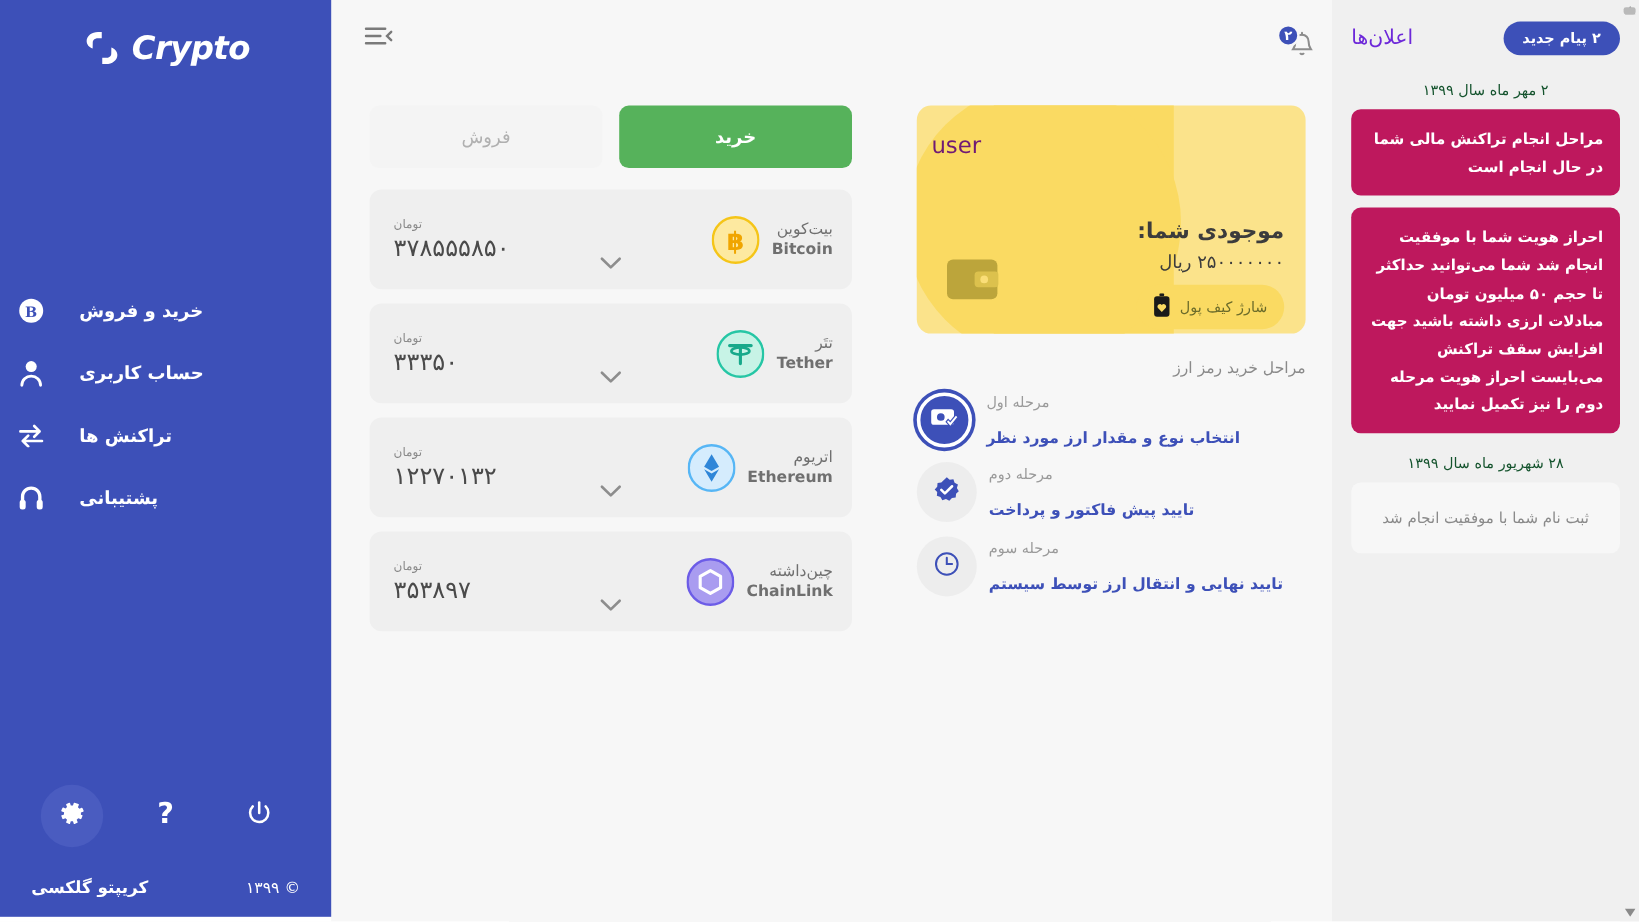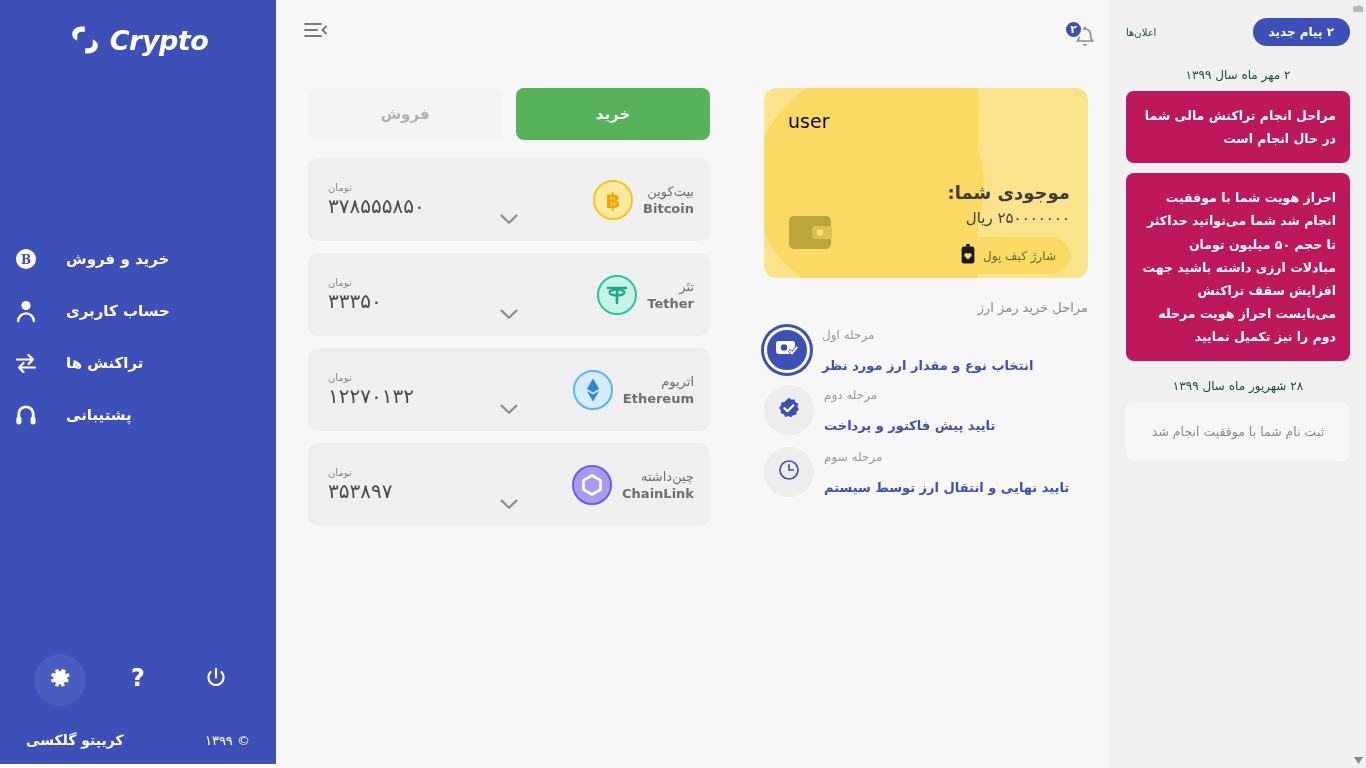--- a/index.html
+++ b/index.html
@@ -161,22 +161,22 @@
   }
   .wallet-blob2 {
     position: absolute;
     width: 150px; height: 260px;
     background: #fada62;
     left: 64px; top: -40px;
     border-radius: 0;
   }
   .wallet-user {
     position: absolute;
-    top: 22px; left: 24px;
-    color: #000000;
+    top: 22px; left: 12px;
+    color: #701a75;
     font-size: 19px;
     font-family: "DejaVu Sans", sans-serif;
     direction: ltr;
   }
   .wallet-body {
     position: absolute;
     right: 18px; top: 94px;
     text-align: right;
   }
   .wallet-title { font-size: 18px; font-weight: bold; color: #3c3c3c; }
@@ -249,21 +249,21 @@
     flex: 1;
     height: 52px;
     border-radius: 8px;
     display: flex; align-items: center; justify-content: center;
     font-size: 15px;
     cursor: pointer;
     border: none;
     font-family: inherit;
   }
   .tab.buy { background: #5cb85c; background:#56b25b; color: #fff; font-weight: bold; }
-  .tab.sell { background: #f4f4f4; color: #b0b0b0; font-weight: bold; }
+  .tab.sell { background: #f4f4f4; color: #b0b0b0; }
 
   .coin-list { width: 402px; display: flex; flex-direction: column; gap: 12px; }
   .coin-row {
     position: relative;
     height: 83px;
     background: #efefef;
     border-radius: 10px;
     display: flex; flex-direction: row;
     align-items: center;
     padding: 0 16px;
@@ -307,21 +307,21 @@
     background: #f0f0f0;
     order: 1;
     padding: 14px 16px 0 16px;
     overflow: hidden;
   }
   .announce-head {
     display: flex; flex-direction: row;
     align-items: center; justify-content: space-between;
     height: 36px;
   }
-  .announce-title { font-size: 10px; color: #14532d; order: 2; }
+  .announce-title { font-size: 17px; color: #6d28d9; order: 2; }
   .new-badge {
     order: 1;
     background: #3d50b8;
     color: #fff;
     font-size: 12px;
     font-weight: bold;
     border-radius: 16px;
     padding: 7px 16px;
     cursor: pointer;
   }

